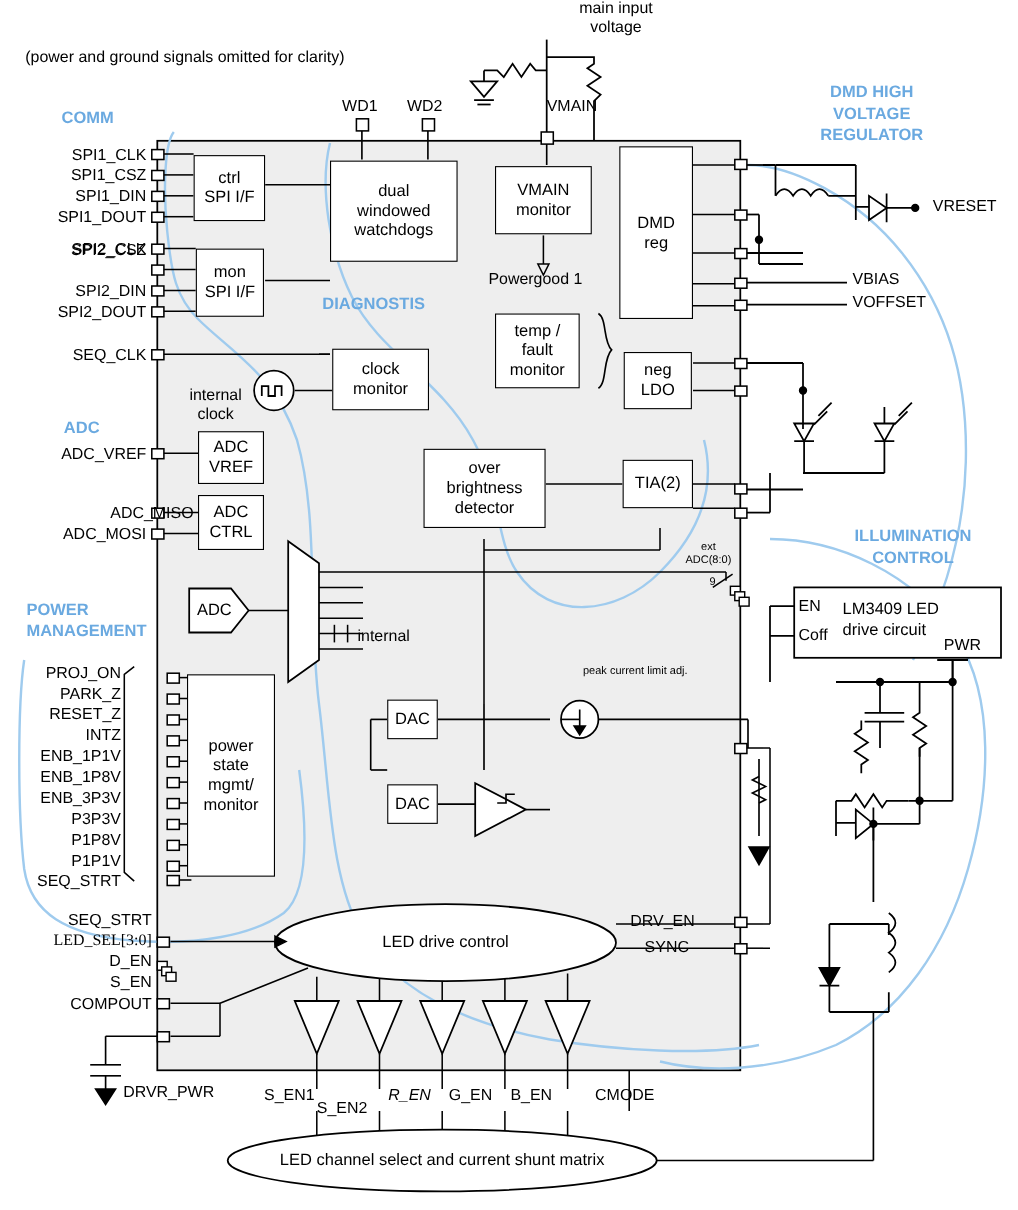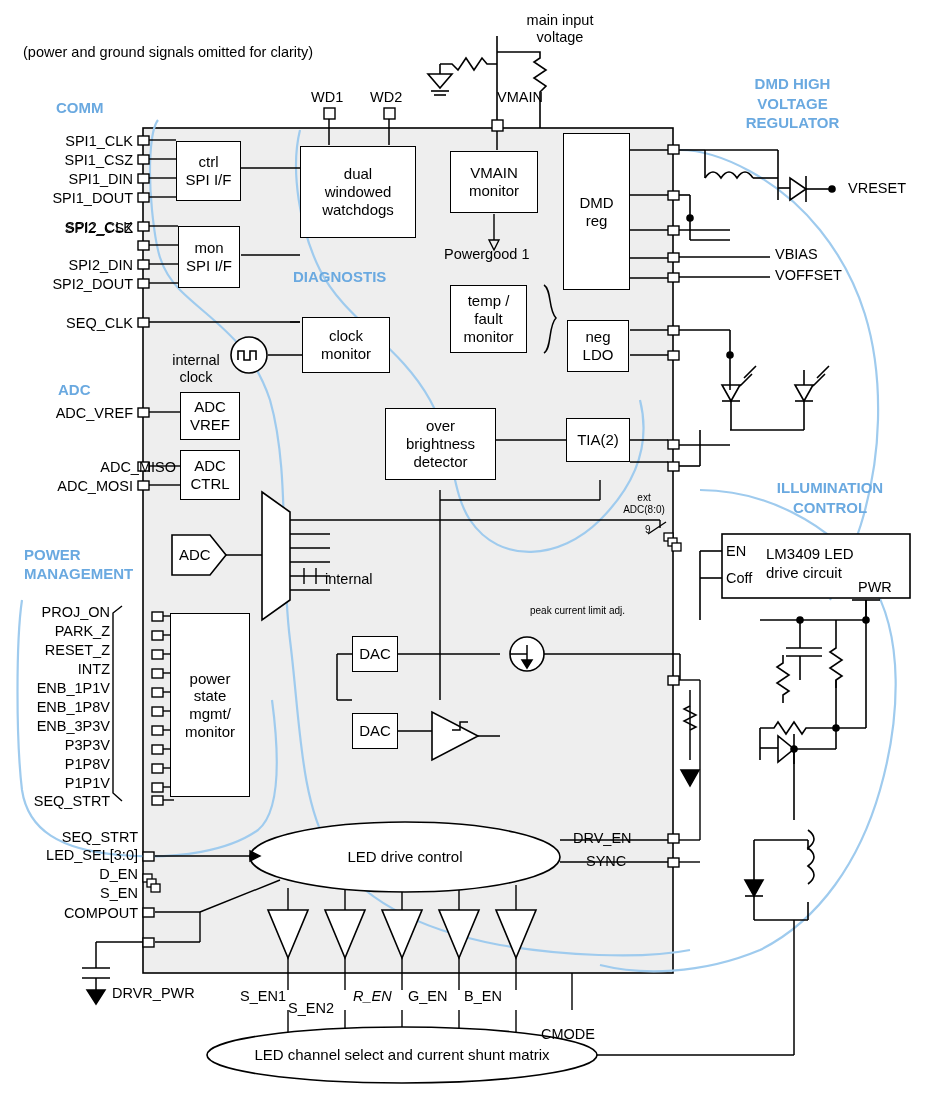--- a/index.html
+++ b/index.html
@@ -411,21 +411,21 @@
     <span>DAC</span>
   </div>
 
 <div class="lbl" style="left:179px;top:546px;font-size:15px;">ADC</div>
 
 <div class="lbl c" style="left:330px;top:848px;width:150px;font-size:15px;">LED drive control</div>
 <div class="lbl c" style="left:212px;top:1046px;width:380px;font-size:15px;">LED channel select and current shunt matrix</div>
 <div class="lbl" style="left:766px;top:545px;width:140px;font-size:15px;line-height:1.25;white-space:pre-line;">LM3409 LED
 drive circuit</div>
 
-<div class="lbl c" style="left:505px;top:12px;width:110px;line-height:1.2;white-space:pre-line;">main input
+<div class="lbl c" style="left:505px;top:0;width:110px;line-height:1.2;white-space:pre-line;">main input
 voltage</div>
 <div class="lbl" style="left:311px;top:89px;">WD1</div>
 <div class="lbl" style="left:370px;top:89px;">WD2</div>
 <div class="lbl" style="left:497px;top:89px;">VMAIN</div>
 <div class="lbl" style="left:23px;top:44px;font-size:14.5px;">(power and ground signals omitted for clarity)</div>
 
 <div class="lbl blue" style="left:56px;top:99px;">COMM</div>
 <div class="lbl blue" style="left:293px;top:268px;">DIAGNOSTIS</div>
 <div class="lbl blue" style="left:58px;top:381px;">ADC</div>
 <div class="lbl blue" style="left:24px;top:546px;white-space:pre-line;line-height:1.25;">POWER
@@ -455,21 +455,21 @@
 <div class="lbl r" style="left:0px;top:661px;width:110px;">INTZ</div>
 <div class="lbl r" style="left:0px;top:680px;width:110px;">ENB_1P1V</div>
 <div class="lbl r" style="left:0px;top:699px;width:110px;">ENB_1P8V</div>
 <div class="lbl r" style="left:0px;top:718px;width:110px;">ENB_3P3V</div>
 <div class="lbl r" style="left:0px;top:737px;width:110px;">P3P3V</div>
 <div class="lbl r" style="left:0px;top:756px;width:110px;">P1P8V</div>
 <div class="lbl r" style="left:0px;top:775px;width:110px;">P1P1V</div>
 <div class="lbl r" style="left:0px;top:793px;width:110px;">SEQ_STRT</div>
 
 <div class="lbl r" style="left:0px;top:829px;width:138px;">SEQ_STRT</div>
-<div class="lbl r" style="left:0px;top:847px;width:138px;">LED_SEL[3:0]</div>
+<div class="lbl r" style="left:0px;top:847px;width:138px;font-family:Liberation Serif, serif;">LED_SEL[3:0]</div>
 <div class="lbl r" style="left:0px;top:866px;width:138px;">D_EN</div>
 <div class="lbl r" style="left:0px;top:885px;width:138px;">S_EN</div>
 <div class="lbl r" style="left:0px;top:905px;width:138px;">COMPOUT</div>
 
 <div class="lbl" style="left:444px;top:246px;">Powergood 1</div>
 <div class="lbl c" style="left:163px;top:352px;width:66px;line-height:1.2;white-space:pre-line;">internal
 clock</div>
 <div class="lbl" style="left:325px;top:571px;">internal</div>
 <div class="lbl c small" style="left:608px;top:492px;width:72px;line-height:1.15;white-space:pre-line;">ext
 ADC(8:0)</div>
@@ -484,13 +484,13 @@
 <div class="lbl" style="left:775px;top:246px;">VBIAS</div>
 <div class="lbl" style="left:775px;top:267px;">VOFFSET</div>
 
 <div class="lbl" style="left:573px;top:830px;">DRV_EN</div>
 <div class="lbl" style="left:586px;top:853px;">SYNC</div>
 <div class="lbl" style="left:240px;top:988px;">S_EN1</div>
 <div class="lbl" style="left:288px;top:1000px;">S_EN2</div>
 <div class="lbl" style="left:353px;top:988px;font-style:italic;">R_EN</div>
 <div class="lbl" style="left:408px;top:988px;">G_EN</div>
 <div class="lbl" style="left:464px;top:988px;">B_EN</div>
-<div class="lbl" style="left:541px;top:988px;margin-top:38px;">CMODE</div>
+<div class="lbl" style="left:541px;top:988px;">CMODE</div>
 
 </body></html>

